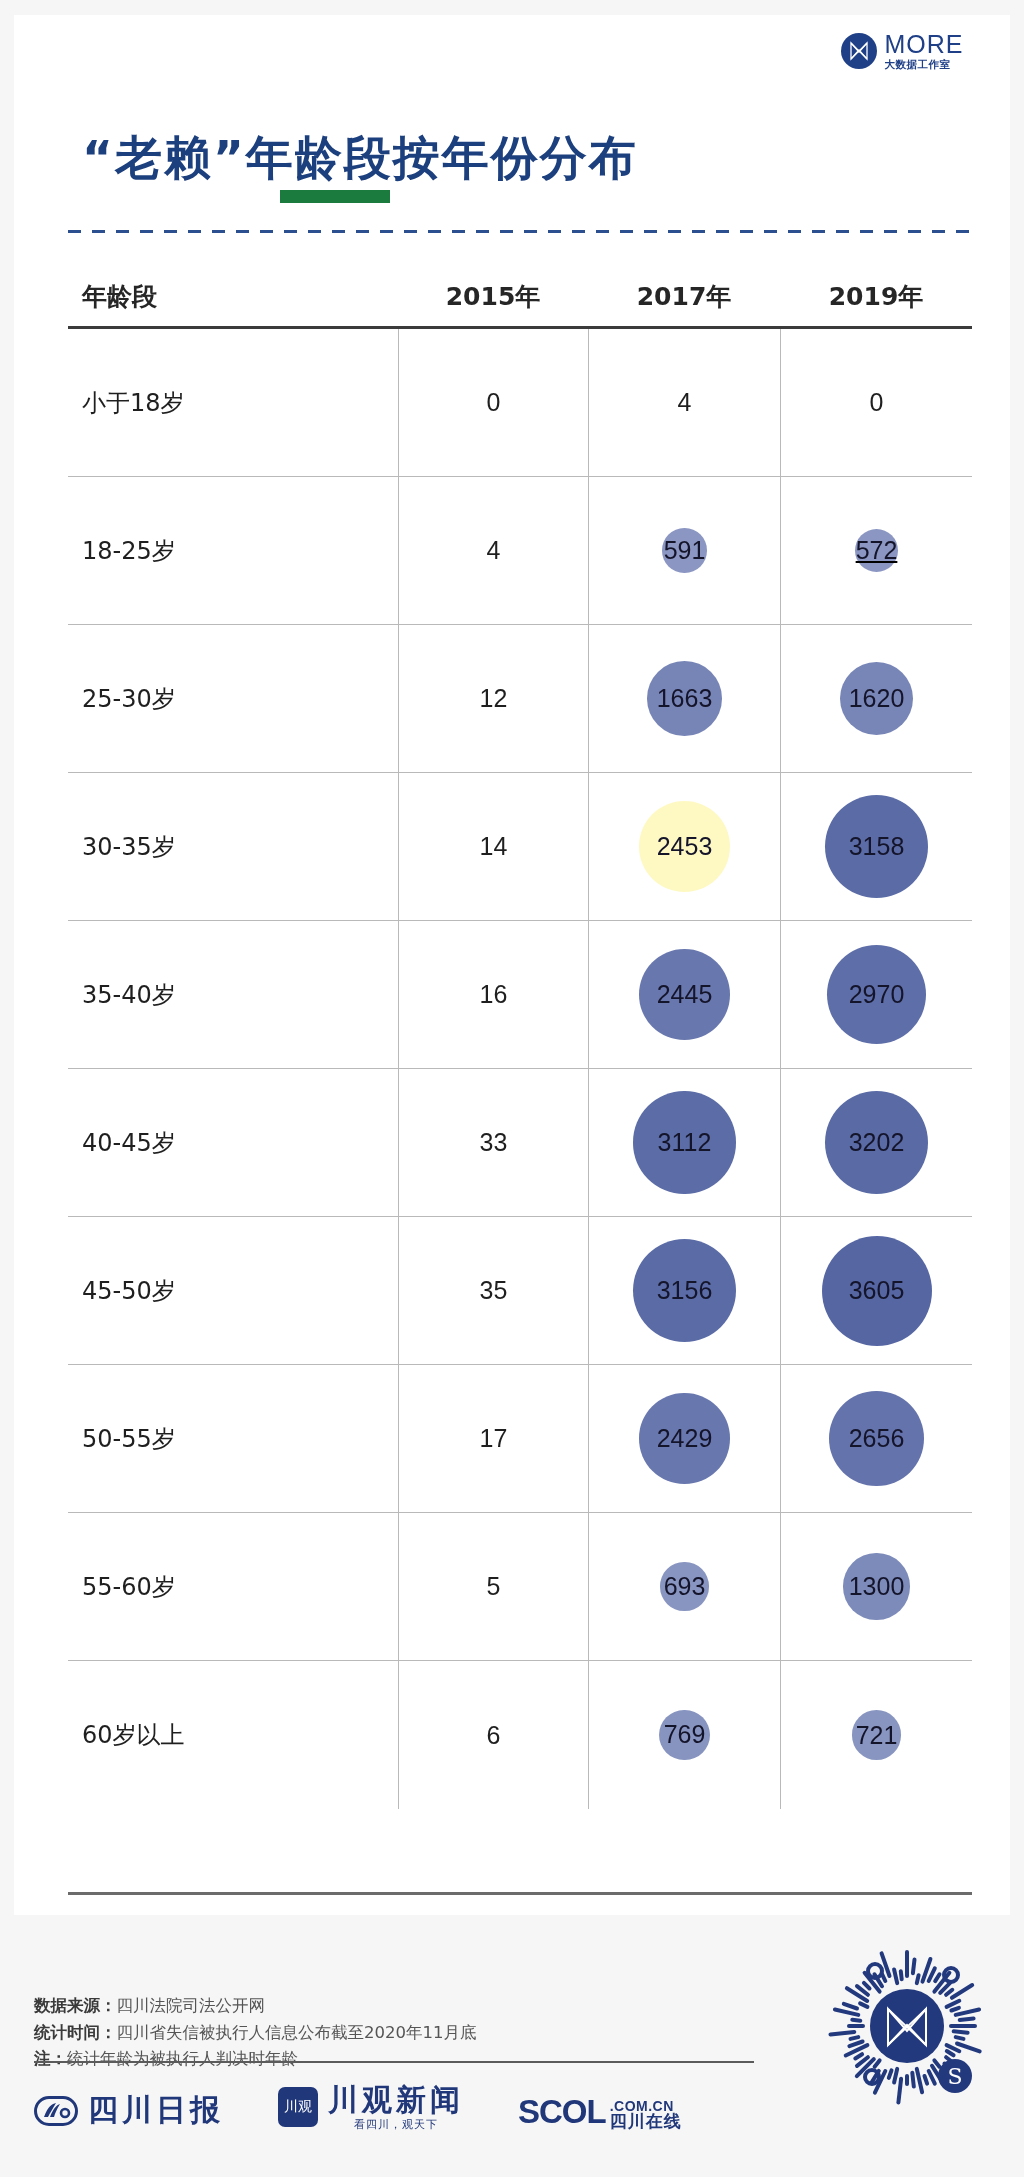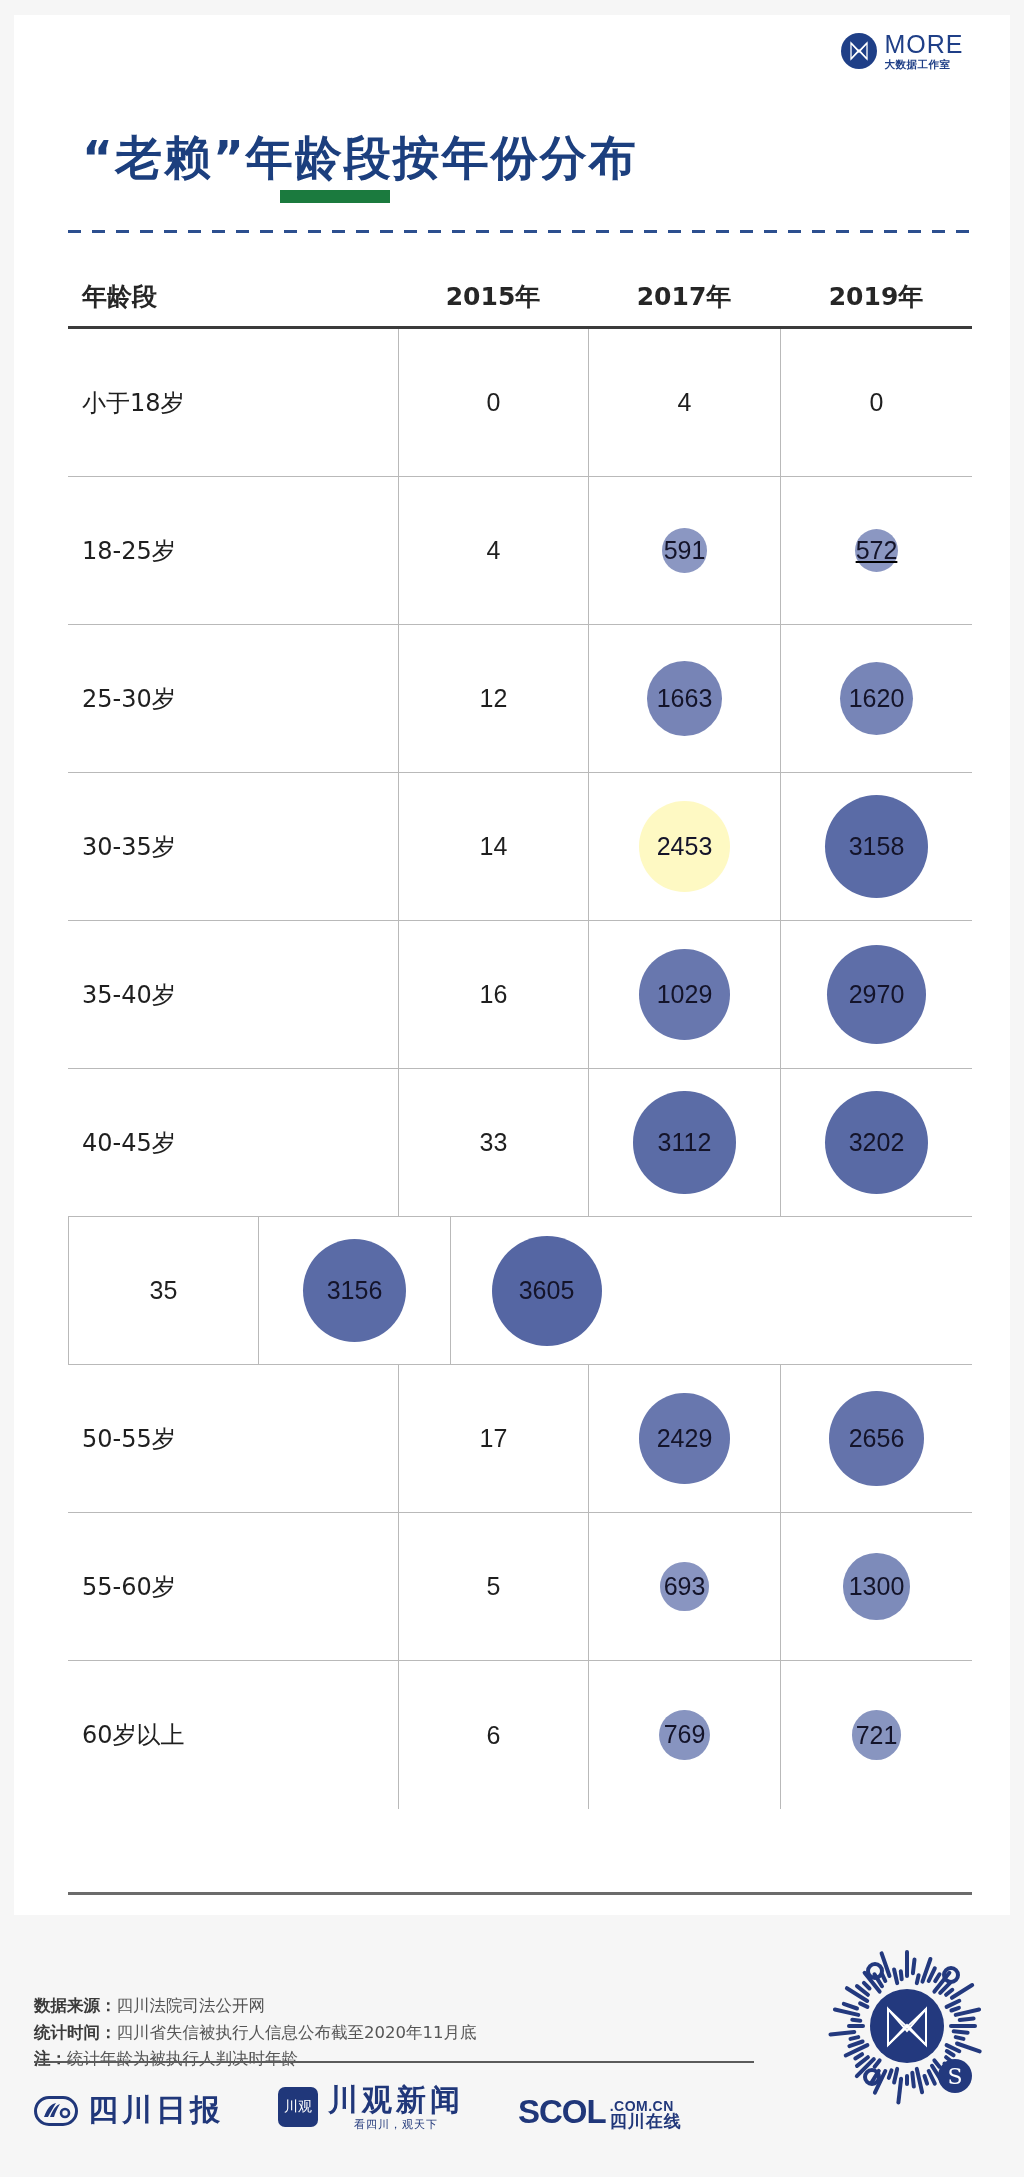--- a/index.html
+++ b/index.html
@@ -397,21 +397,21 @@
             <div class="cell label c0">
               <span class="label-text">35-40岁</span>
             </div>
             <div class="cell num c1">
               <div class="bubble plain">
                 <span class="val">16</span>
               </div>
             </div>
             <div class="cell num c2">
               <div class="bubble" style="width: 90.5898px; height: 90.5898px; background: rgb(104, 119, 174);">
-                <span class="val">1029</span>
+                <span class="val">2445</span>
               </div>
             </div>
             <div class="cell num c3">
               <div class="bubble" style="width: 99.8432px; height: 99.8432px; background: rgb(94, 110, 168);">
                 <span class="val">2970</span>
               </div>
             </div>
           </div>
           <div class="row">
             <div class="cell label c0">
@@ -427,20 +427,23 @@
                 <span class="val">3112</span>
               </div>
             </div>
             <div class="cell num c3">
               <div class="bubble" style="width: 103.669px; height: 103.669px; background: rgb(89, 106, 165);">
                 <span class="val">3202</span>
               </div>
             </div>
           </div>
           <div class="row">
+            <div class="cell label c0">
+              <span class="label-text">45-50岁</span>
+            </div>
             <div class="cell num c1">
               <div class="bubble plain">
                 <span class="val">35</span>
               </div>
             </div>
             <div class="cell num c2">
               <div class="bubble" style="width: 102.922px; height: 102.922px; background: rgb(90, 107, 166);">
                 <span class="val">3156</span>
               </div>
             </div>

